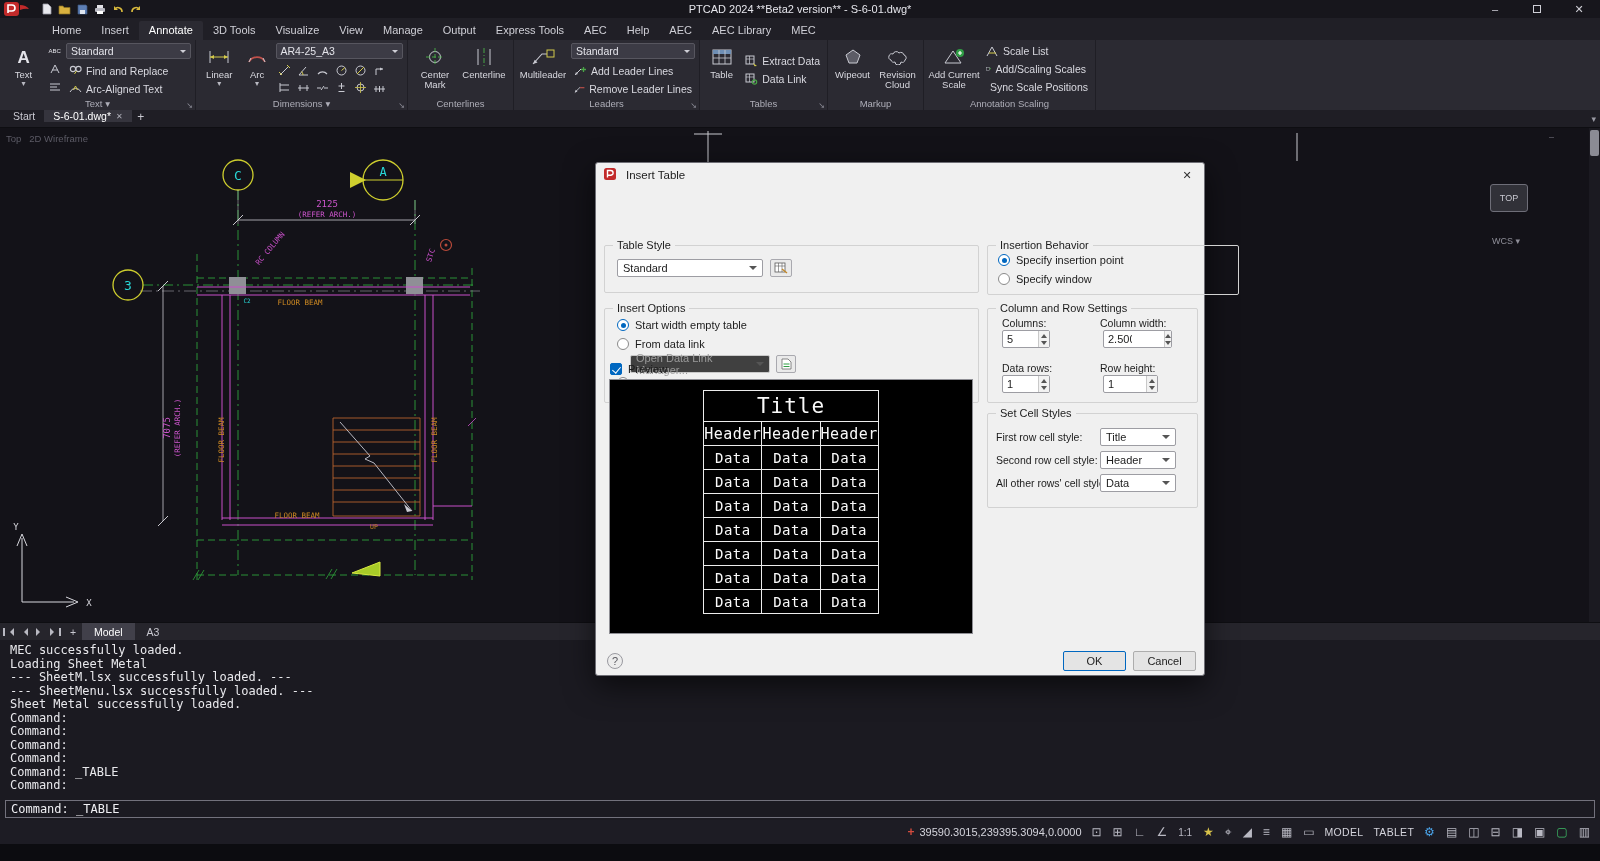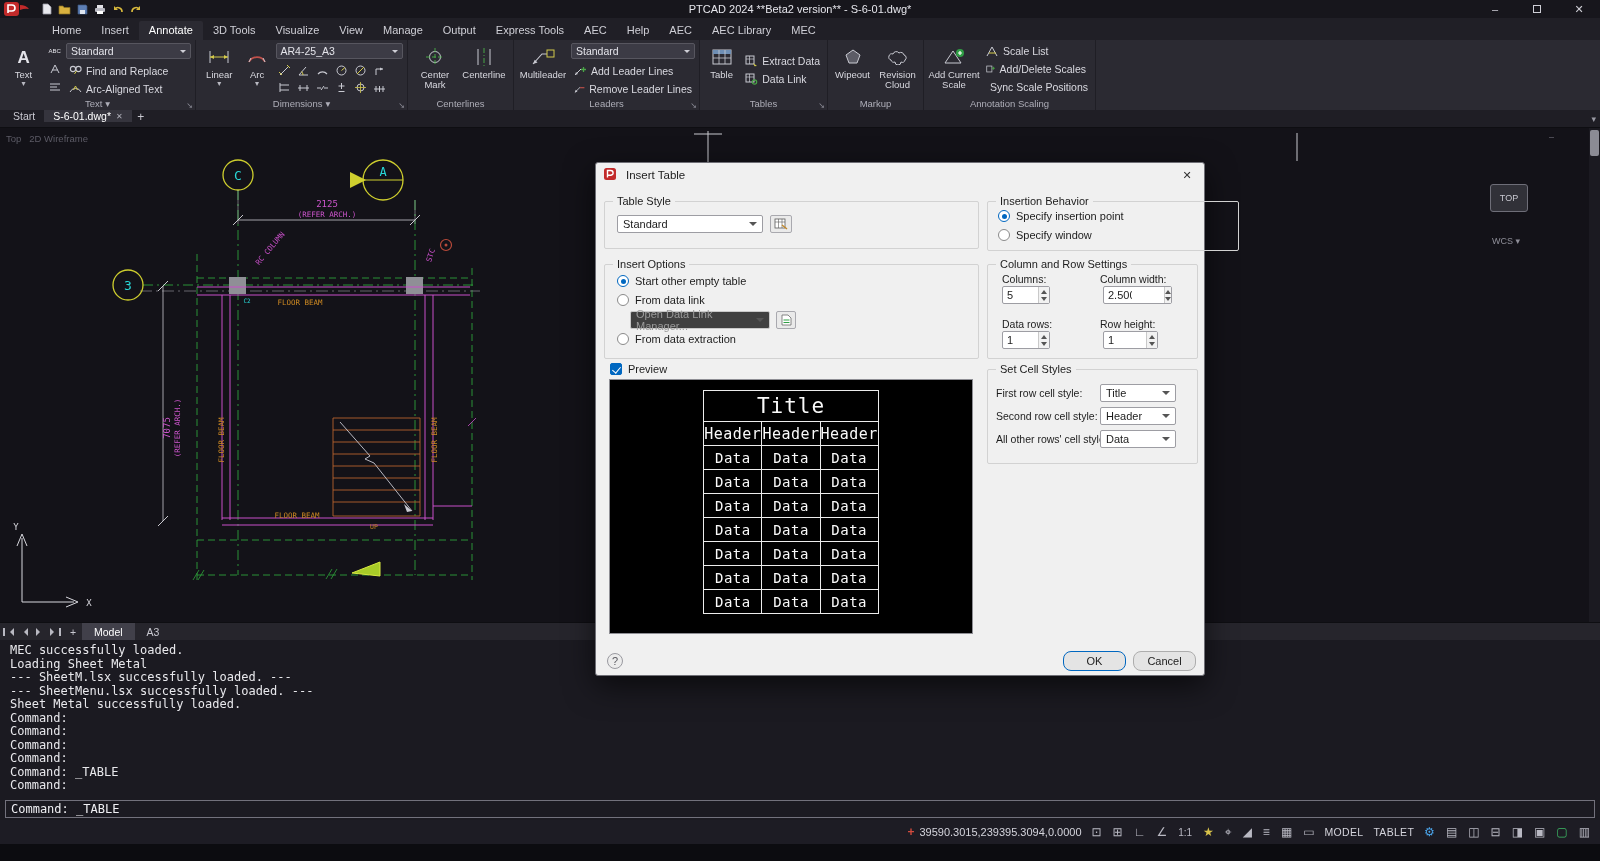--- a/index.html
+++ b/index.html
@@ -85,21 +85,21 @@
   .sicon.yellow { color:#d8c24a; }
   .sb-text { color:#d4d4dc; letter-spacing:0.3px; }
   .scale-ind { font-size:10px; color:#b9b9c3; }
   .bottom-strip { height:17px; background:#0c0c10; }
 
   
   .dialog { position:absolute; left:595px; top:162px; width:610px; height:514px; background:#f0f0f0; border:1px solid #6f6f76; border-radius:3px; box-shadow:0 10px 30px rgba(0,0,0,0.6); z-index:50; font-size:11px; color:#1c1c1c; }
   .dlg-titlebar { height:24px; display:flex; align-items:center; padding-left:8px; }
   .dlg-title { margin-left:6px; font-size:11.5px; color:#1c1c1c; }
   .dlg-close { margin-left:auto; width:34px; height:24px; display:flex; align-items:center; justify-content:center; color:#333; font-size:11px; }
-  .gbox { position:absolute; border:1px solid #d2d2d2; border-radius:2px; }
+  .gbox { position:absolute; border:1px solid #d2d2d2; border-radius:2px;margin-top:44px; }
   .gbox .glabel { position:absolute; top:-7px; left:8px; background:#f0f0f0; padding:0 4px; font-size:11px; color:#1c1c1c; }
   .radio { display:flex; align-items:center; gap:6px; }
   .rb { width:12px; height:12px; border-radius:50%; border:1px solid #8a8a8a; background:#fff; flex:0 0 auto; position:relative; }
   .rb.checked { border:1.5px solid #0067c0; }
   .rb.checked::after { content:""; position:absolute; left:2.5px; top:2.5px; width:5px; height:5px; border-radius:50%; background:#0067c0; }
   .cb { width:12px; height:12px; border:1px solid #0067c0; background:#0067c0; border-radius:2px; position:relative; flex:0 0 auto; }
   .cb::after { content:""; position:absolute; left:3px; top:0.5px; width:4px; height:7px; border:solid #fff; border-width:0 1.5px 1.5px 0; transform:rotate(40deg); }
   .ddrop { background:#fff; border:1px solid #9d9da3; border-radius:2px; height:18px; display:flex; align-items:center; justify-content:space-between; padding:0 5px; font-size:11px; color:#1c1c1c; }
   .ddrop::after { content:""; border:4px solid transparent; border-top-color:#555; margin-top:4px; }
   .ddrop.disabled { background:#404040; color:#9a9a9a; border-color:#c9c9c9; }
@@ -109,21 +109,21 @@
   .spin-btns { width:14px; display:flex; flex-direction:column; border-left:1px solid #c9c9c9; }
   .spin-b { flex:1; display:flex; align-items:center; justify-content:center; background:#f2f2f2; }
   .tri-up { width:0; height:0; border:3px solid transparent; border-bottom:4px solid #555; margin-top:-2px; }
   .tri-dn { width:0; height:0; border:3px solid transparent; border-top:4px solid #555; margin-bottom:-2px; }
   .preview-panel { position:absolute; left:13px; top:216px; width:364px; height:255px; background:#000; border:1px solid #8e8e94; }
   .ptable { border-collapse:collapse; margin:10px auto 0 auto; font-family:"DejaVu Sans Mono",monospace; color:#fafafa; }
   .ptable td { border:1px solid #ececec; text-align:center; }
   .p-title td { width:110px; height:31px; font-size:21px; letter-spacing:1px; }
   .p-header td { height:24px; font-size:15px; letter-spacing:0.5px; }
   .p-data td { height:24px; font-size:14px; letter-spacing:0.5px; }
-  .dlg-btn { position:absolute; height:20px; width:63px; background:#e4e4e4; border:1px solid #adadad; border-radius:8px; font-size:11px; display:flex; align-items:center; justify-content:center; color:#1c1c1c; }
+  .dlg-btn { position:absolute; height:20px; width:63px; background:#e4e4e4; border:1px solid #adadad; border-radius:2px; font-size:11px; display:flex; align-items:center; justify-content:center; color:#1c1c1c; }
   .dlg-btn.default { border-color:#0067c0; }
   .helpbtn { position:absolute; left:11px; top:490px; width:16px; height:16px; border-radius:50%; border:1px solid #9a9aa0; color:#5a5a60; font-size:11px; display:flex; align-items:center; justify-content:center; background:#ececec; }
   .flabel { position:absolute; font-size:10.5px; color:#1c1c1c; white-space:nowrap; }
 </style>
 </head>
 <body>
 
 <div class="app">
 
   <div class="titlebar">
@@ -506,21 +506,21 @@
                 <path d="M1,11 L6,2 L11,11" fill="none" stroke="#c9cad2" stroke-width="1"></path>
                 <path d="M3,8 h7" stroke="#d3c94a" stroke-width="1"></path>
               </svg>
             <span>Scale List</span>
           </div>
           <div class="s-row">
             <svg width="13" height="12" viewBox="0 0 13 12">
                 <rect x="1" y="2" width="7" height="8" fill="none" stroke="#c9cad2" stroke-width="1"></rect>
                 <path d="M10,3 v4 M8,5 h4" stroke="#49a546" stroke-width="1.2"></path>
               </svg>
-            <span>Add/Delete Scales</span>
+            <span>Add/Scaling Scales</span>
           </div>
           <div class="s-row">
             <svg width="13" height="12" viewBox="0 0 13 12">
                 <path d="M2,7 a4.5,4.5 0 0 1 8,-2.5" fill="none" stroke="#c9cad2" stroke-width="1.1"></path>
                 <path d="M10,1 v4 h-4" fill="none" stroke="#c9cad2" stroke-width="1.1"></path>
               </svg>
             <span>Sync Scale Positions</span>
           </div>
         </div>
       </div>
@@ -763,21 +763,21 @@
           <path d="M1,4 h10 M4.5,1 v9 M8,1 v9" stroke="#5a5a5a" stroke-width="0.6"></path>
           <path d="M8,7 l5,4" stroke="#c2882a" stroke-width="1.4"></path>
         </svg>
     </div>
   </div>
 
   <div class="gbox" style="left:8px; top:101px; width:375px; height:95px;">
     <span class="glabel">Insert Options</span>
     <label class="radio" style="position:absolute; left:12px; top:10px;">
       <span class="rb checked"></span>
-      <span>Start other empty table</span>
+      <span>Start width empty table</span>
     </label>
     <label class="radio" style="position:absolute; left:12px; top:29px;">
       <span class="rb"></span>
       <span>From data link</span>
     </label>
     <div class="ddrop disabled" style="position:absolute; left:25px; top:46px; width:140px;">
       <span>Open Data Link Manager...</span>
     </div>
     <div class="iconbtn" style="position:absolute; left:171px; top:46px; width:20px; height:18px;">
       <svg width="11" height="12" viewBox="0 0 11 12">

